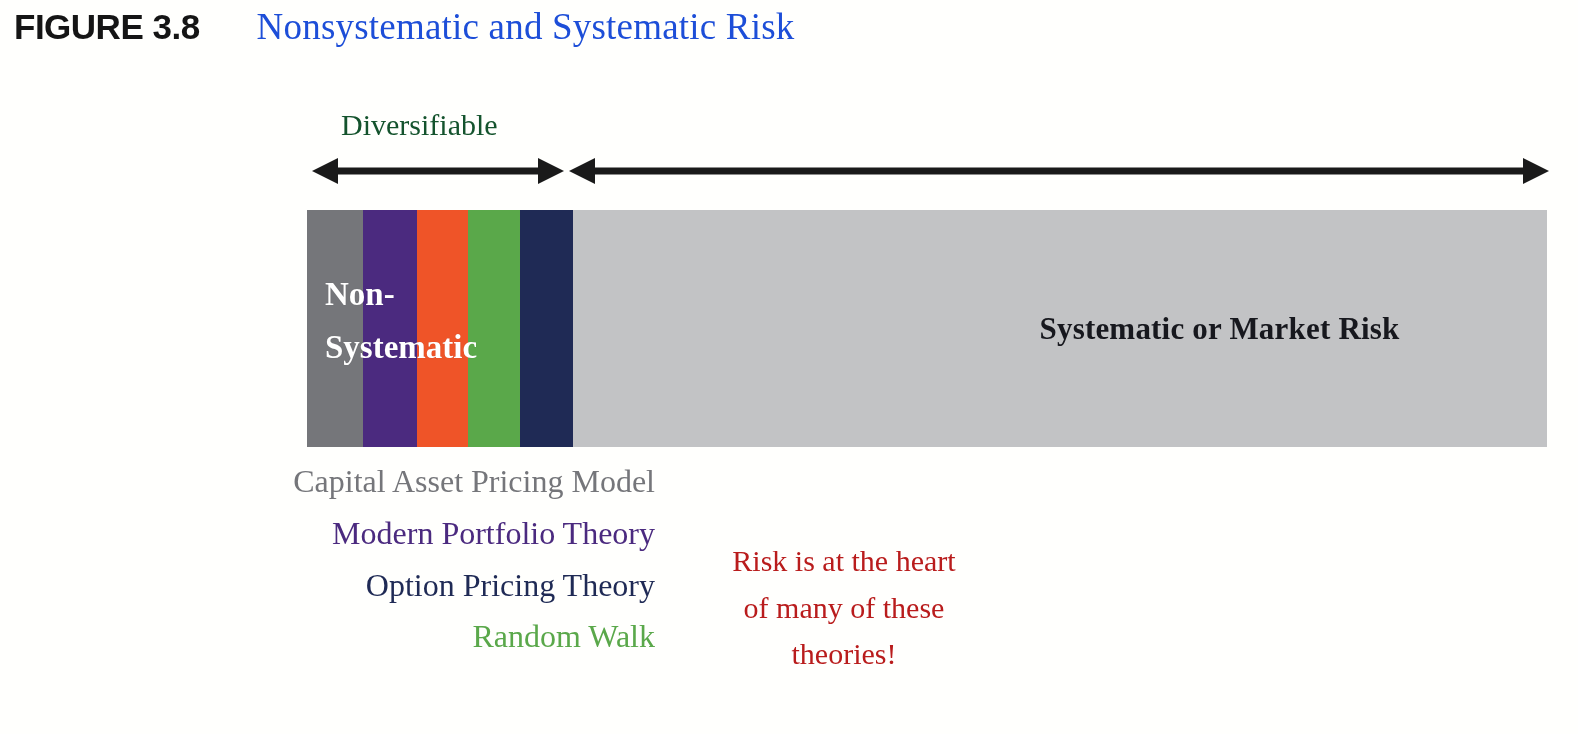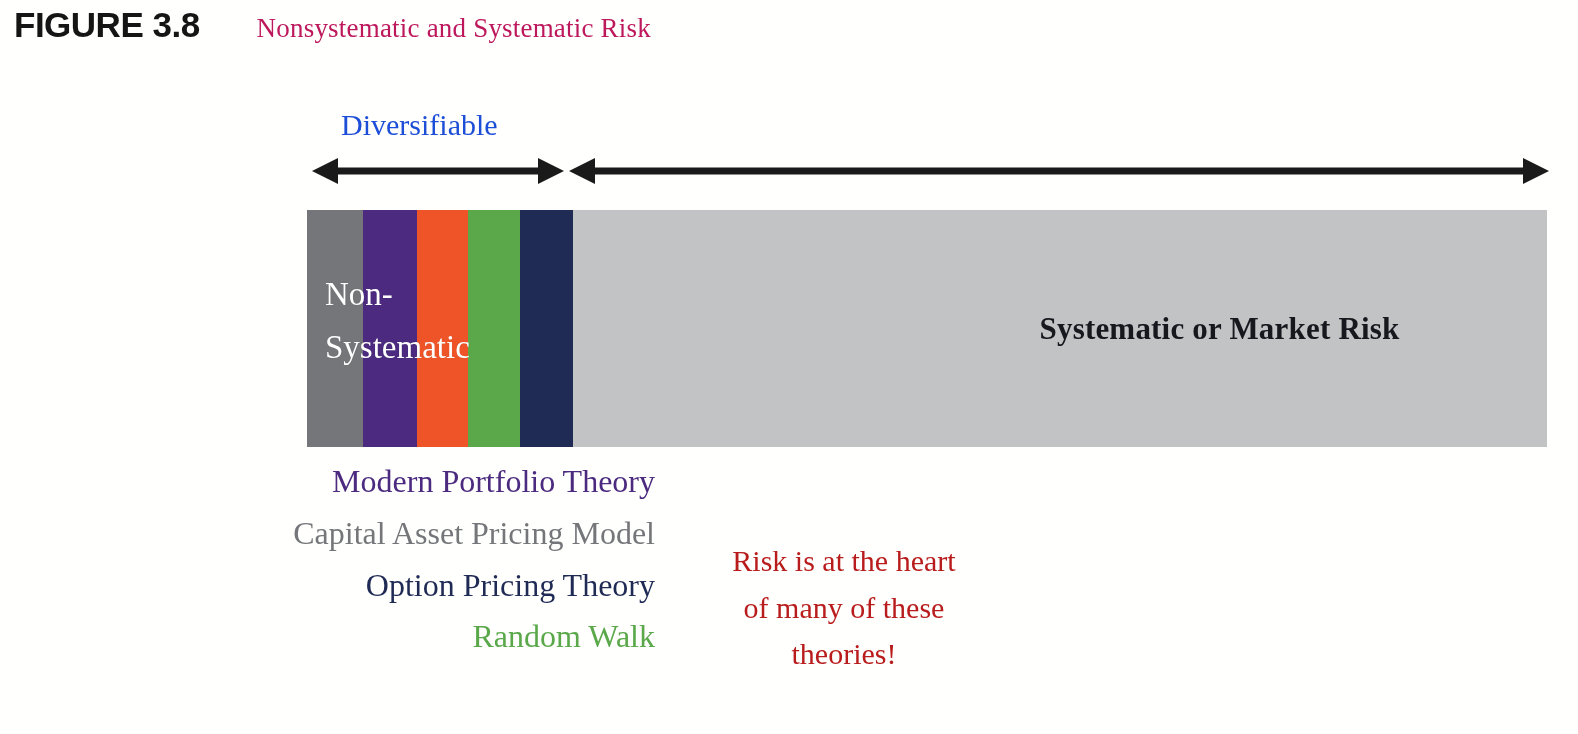--- a/index.html
+++ b/index.html
@@ -27,31 +27,31 @@
   }
   .figure-number {
     font-family: "Liberation Sans", "DejaVu Sans", sans-serif;
     font-weight: bold;
     font-size: 35px;
     letter-spacing: -0.5px;
     color: #151515;
   }
   .figure-title {
     font-family: "Liberation Serif", "DejaVu Serif", serif;
-    font-size: 27px;
-    color: #be185d;
+    font-size: 37px;
+    color: #1d4ed8;
     margin-left: 36px;
     letter-spacing: 0.2px;
   }
 
   
   .bracket-label {
     position: absolute;
     font-size: 30px;
-    color: #1d4ed8;
+    color: #14532d;
     white-space: nowrap;
   }
   #diversifiable-label {
     left: 341px;
     top: 108px;
   }
 
   .arrow {
     position: absolute;
     height: 30px;
@@ -82,21 +82,21 @@
   .band-w-purple { width: 54px; }
   .band-w-orange { width: 51px; }
   .band-w-green  { width: 52px; }
   .band-w-navy   { width: 53px; }
   .band-w-light  { flex: 1 1 auto; }
 
   .nonsystematic-label {
     position: absolute;
     left: 18px;
     top: 58px;
-    font-weight: normal;
+    font-weight: bold;
     font-size: 33px;
     line-height: 1.62;
     color: #ffffff;
     white-space: nowrap;
     text-shadow: 0 0 1px rgba(0,0,0,0.18);
   }
   .systematic-block {
     position: absolute;
     left: 573px;
     top: 0;
@@ -186,22 +186,22 @@
     <div>Non-</div>
     <div>Systematic</div>
   </div>
 
   <div class="systematic-block">
     <div class="systematic-title">Systematic or Market Risk</div>
   </div>
 </div>
 
 <div class="legend">
+  <div class="legend-item" style="color:#75767a">Capital Asset Pricing Model</div>
   <div class="legend-item" style="color:#4b2a7f">Modern Portfolio Theory</div>
-  <div class="legend-item" style="color:#75767a">Capital Asset Pricing Model</div>
   <div class="legend-item" style="color:#1f2a55">Option Pricing Theory</div>
   <div class="legend-item" style="color:#5aa84a">Random Walk</div>
 </div>
 
 <div class="side-note">
   <div>Risk is at the heart</div>
   <div>of many of these</div>
   <div>theories!</div>
 </div>
 

